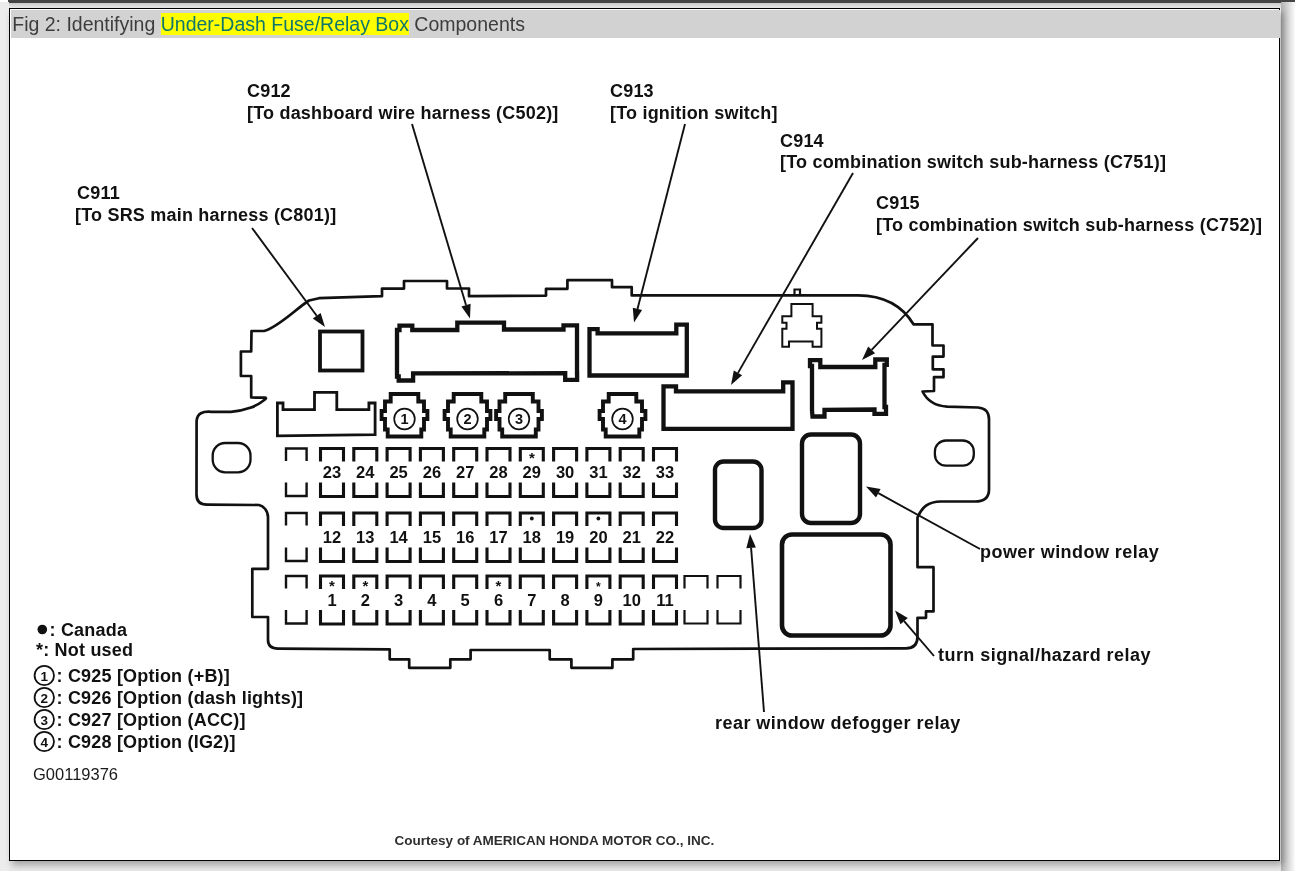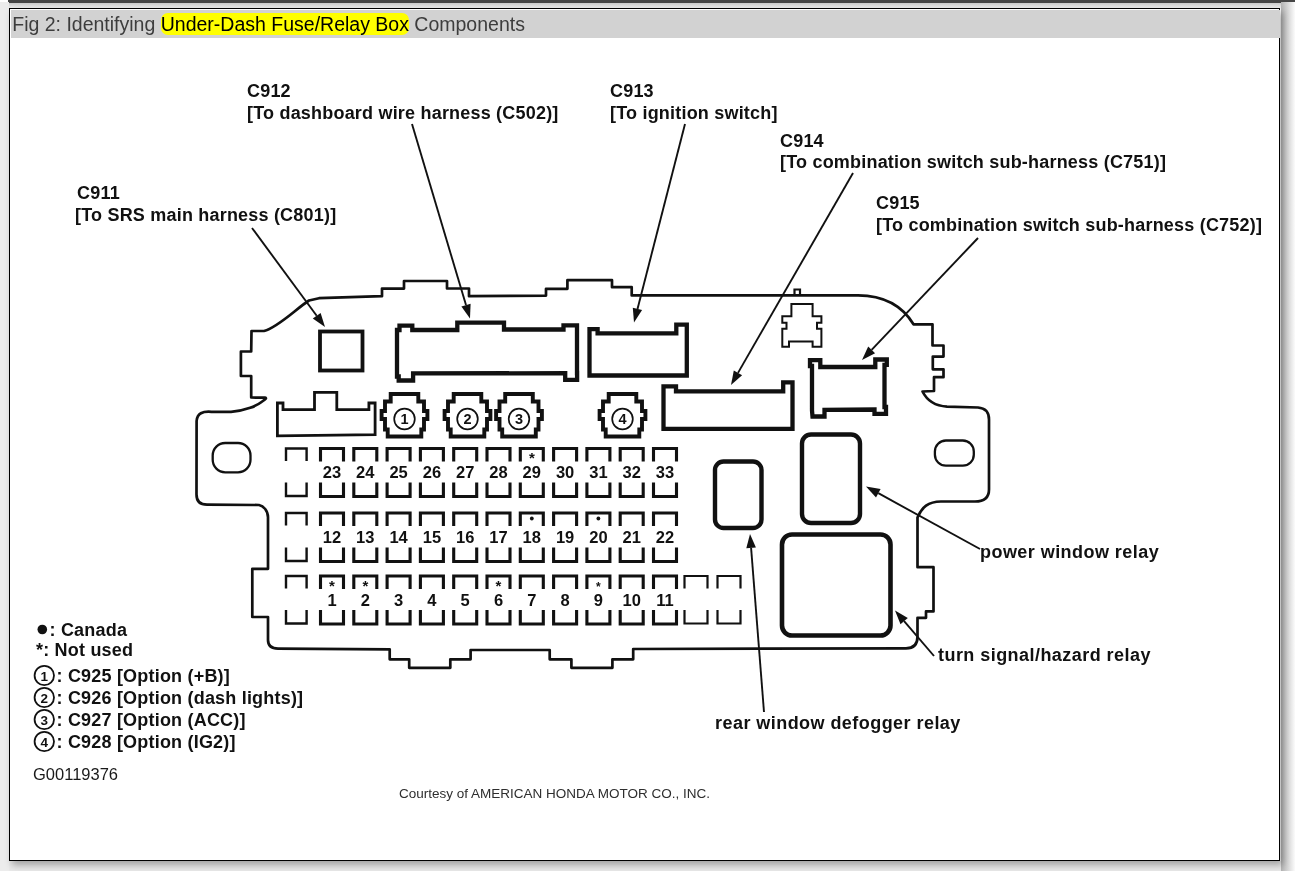--- a/index.html
+++ b/index.html
@@ -10,21 +10,21 @@
 <div style="position:absolute;left:8px;top:2.5px;width:1287px;height:6px;background:linear-gradient(#c9c9c9,#f6f6f6);"></div>
 
 <div style="position:absolute;left:0;top:2px;width:9px;height:869px;background:#ececec;"></div>
 
 <div style="position:absolute;left:1281px;top:2px;width:14px;height:869px;background:linear-gradient(to right,#b3b3b3,#fbfbfb);"></div>
 
 <div style="position:absolute;left:9px;top:861px;width:1272px;height:10px;background:#e9e9e9;"></div>
 
 <div style="position:absolute;left:9px;top:8px;width:1269px;height:851px;border:1.6px solid #000;background:#fff;box-shadow:3px 4px 7px rgba(0,0,0,0.30);"></div>
 
-<div style="position:absolute;left:10.6px;top:9.6px;width:1269px;height:28.5px;background:#d2d2d2;font-size:19.5px;color:#3d3d3d;line-height:28.5px;white-space:pre;"> Fig 2: Identifying <span style="background:#ffff00;color:#000000;border-radius:7px;">Under-Dash Fuse/Relay Box</span> Components</div>
+<div style="position:absolute;left:10.6px;top:9.6px;width:1269px;height:28.5px;background:#d2d2d2;font-size:19.5px;color:#3d3d3d;line-height:28.5px;white-space:pre;"> Fig 2: Identifying <span style="background:#ffff00;color:#0f766e;">Under-Dash Fuse/Relay Box</span> Components</div>
 
 <svg width="1295" height="871" viewBox="0 0 1295 871" style="position:absolute;left:0;top:0;" fill="#111" font-family="Liberation Sans,sans-serif">
 
 <path d="M251.5,331 L264,331 C278,327.5 297,308 309,300.5 L319,298.2 L382,296.2 L382,288.6 L404,288.6 L404,281 L447,281 L447,288.5 L469,288.5 L469,296.2 L546,295.6 L546,288.8 L567.4,288.8 L567.4,280.2 L612,280.2 L612,287.2 L631.7,287.2 L631.7,295.4 L858,295.4 C885,295.6 903,307 913.5,324.3 L932.5,324.3 L932.5,345.5 L943.5,345.5 L943.5,356.6 L932.8,356.6 L932.8,369.3 L943.5,369.3 L943.5,377.2 L934,377.2 L934,391 L922.5,391.5 C926.5,399.5 933,405.8 947,406.6 L978,407.5 Q989,408.3 989,419.5 L989,489.5 Q989,501.5 975,501.5 L941,501.5 C928,501.6 922,507 917.5,517.5 L917.5,567.2 L933.5,567.2 L933.5,611.4 L926,611.4 L926,617.8 L917.5,617.8 L917.5,636.7 Q917.5,648.3 906,648.3 L633.2,649 L633.2,659.3 L612.4,659.3 L612.4,667.8 L571.4,667.8 L571.4,659.3 L549.7,659.3 L549.7,650 L470.6,650 L470.6,659.3 L450.3,659.3 L450.3,667.8 L409.2,667.8 L409.2,659.3 L389.7,659.3 L389.7,649.3 L278,648.6 Q268,648.6 268,640 L268,617 L252.3,617 L252.3,568.8 L268,568.8 L268,517.3 C268,510.5 263.5,506 259,505 L207,504.7 Q196.5,504.7 196.5,494.5 L196.6,421 C197.2,413.5 202.5,411 211.5,411.8 L231,411.8 C246,410.8 257,405.5 261.5,402 C265.5,399.3 267.3,398.0 264.8,397.7 L251.2,397.5 L251.2,376 L240.9,376 L240.9,351.5 L251.2,351.5 Z" fill="none" stroke="#111" stroke-width="2.7" stroke-linejoin="round"></path>
 
 <rect x="212.7" y="443" width="37.8" height="29.3" rx="12.5" fill="none" stroke="#111" stroke-width="2.3"></rect>
 
 <rect x="934.9" y="440.5" width="38.9" height="25.2" rx="11" fill="none" stroke="#111" stroke-width="2.3"></rect>
 
 <rect x="320" y="331.5" width="42.5" height="39" fill="none" stroke="#111" stroke-width="3.8"></rect>
@@ -401,12 +401,12 @@
 
 <g>
       <circle cx="44.3" cy="741.5" r="9.7" fill="none" stroke="#111" stroke-width="1.8"></circle>
       <text x="44.3" y="746.5" font-size="13.5" font-weight="bold" text-anchor="middle">4</text>
       <text x="56.5" y="748.0" font-size="18" font-weight="bold" letter-spacing="0.2">: C928 [Option (IG2)]</text>
     </g>
 
 <text x="33" y="780" font-size="16.5" fill="#1a1a1a">G00119376</text>
 </svg>
 
-<div style="position:absolute;left:10px;top:786px;width:1089px;text-align:center;font-size:13.5px;color:#2e2e2e;">Courtesy of AMERICAN HONDA MOTOR CO., INC.</div>
+<div style="position:absolute;left:10px;top:833px;width:1089px;text-align:center;font-size:13.5px;color:#2e2e2e;font-weight:bold;">Courtesy of AMERICAN HONDA MOTOR CO., INC.</div>
 </body></html>

